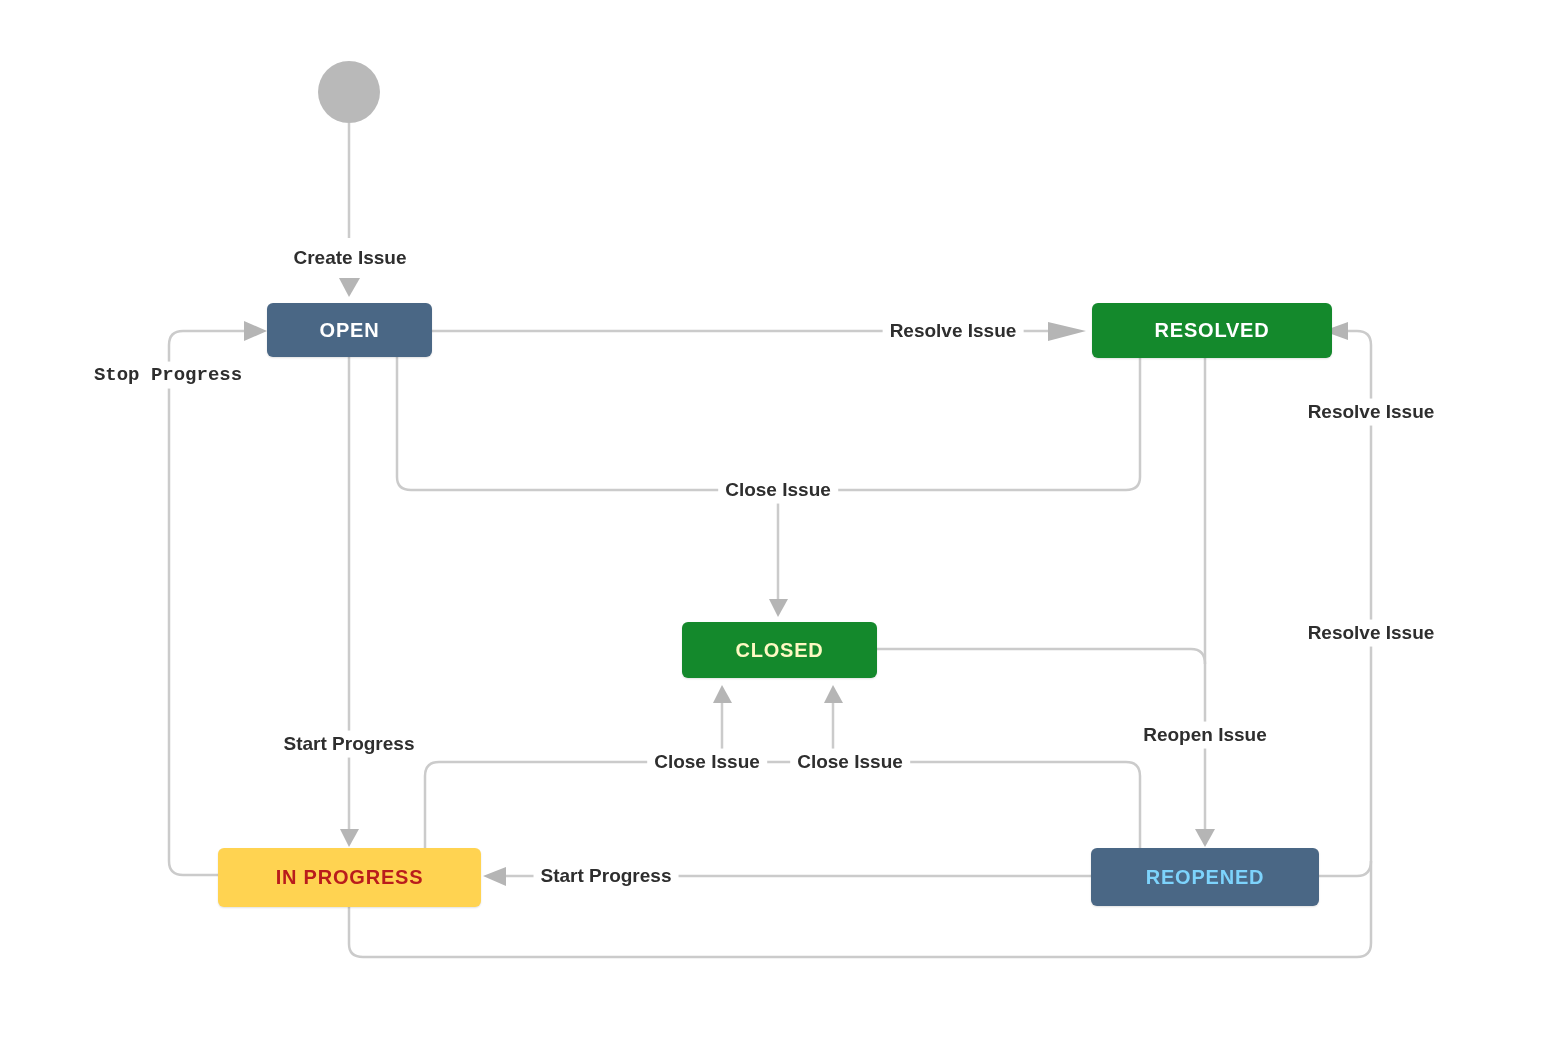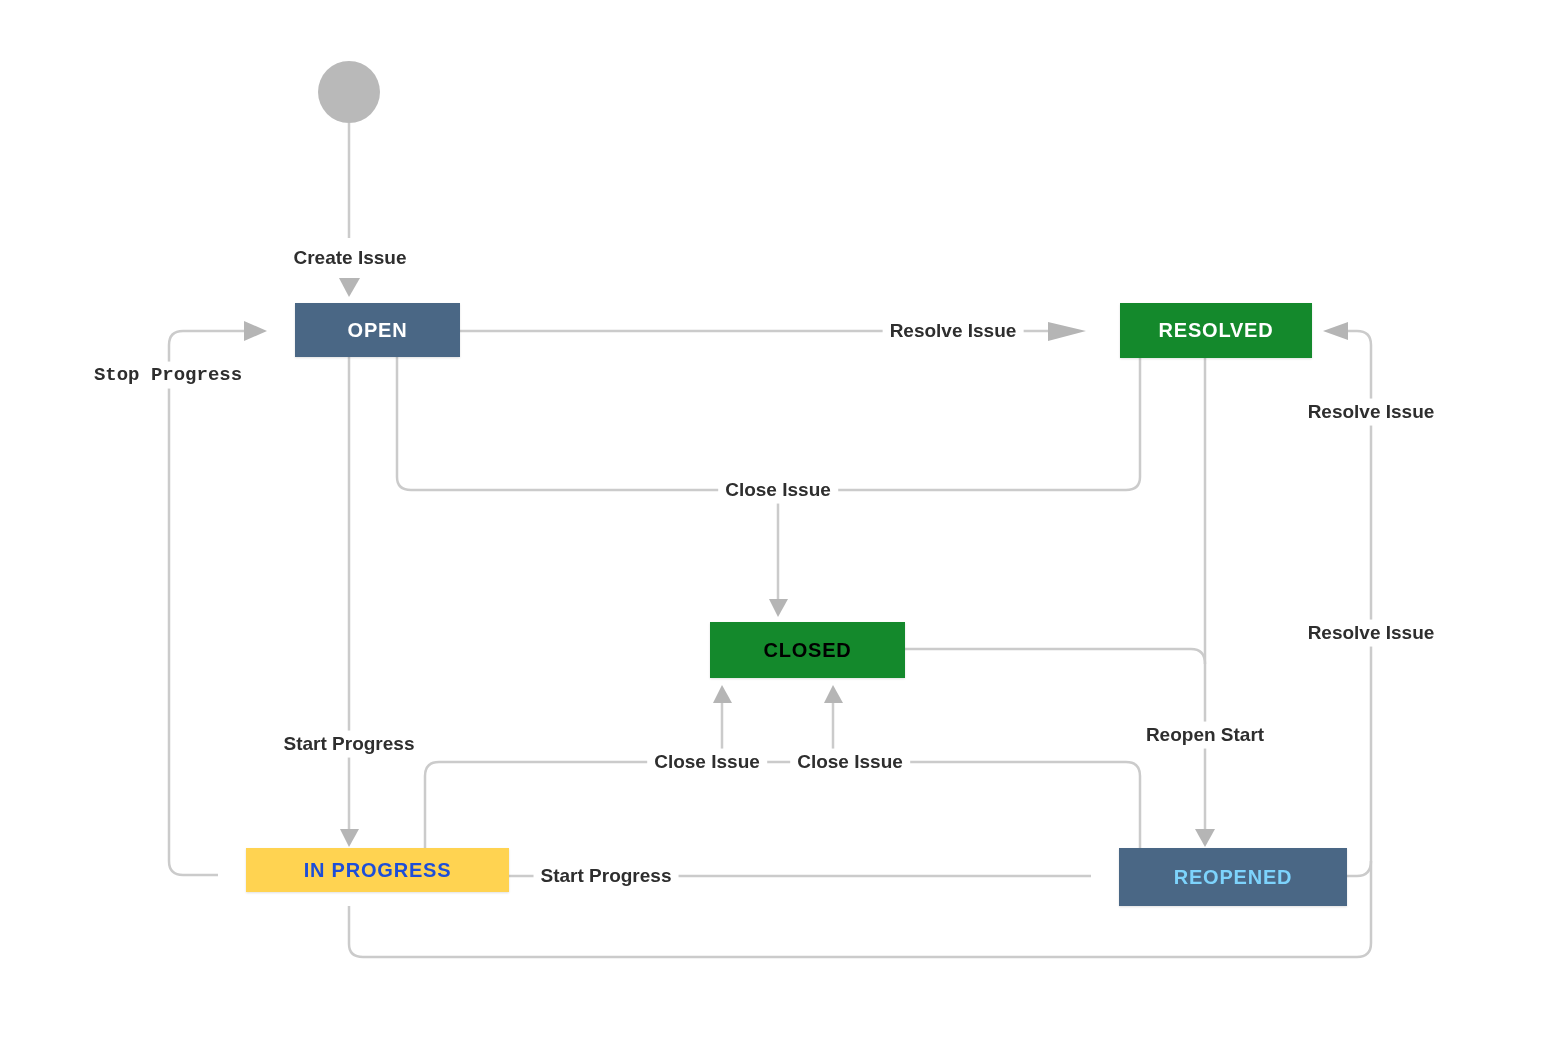--- a/index.html
+++ b/index.html
@@ -8,23 +8,22 @@
     font-family:"Liberation Sans","DejaVu Sans",sans-serif;
   }
   #edges{position:absolute;left:0;top:0;z-index:1;}
   #edges path{fill:none;stroke:#cbcbcb;stroke-width:2.5;}
   #edges polygon{fill:#b5b5b5;stroke:none;}
   .start-circle{
     position:absolute;z-index:3;border-radius:50%;
   }
   .node{
     position:absolute;z-index:3;display:flex;align-items:center;justify-content:center;
-    border-radius:0;font-weight:bold;font-size:20px;letter-spacing:0.8px;
+    border-radius:6px;font-weight:bold;font-size:20px;letter-spacing:0.8px;
     box-shadow:0 1px 2px rgba(0,0,0,0.12);
-    margin-left:28px;
   }
   .edge-label{
     position:absolute;z-index:2;transform:translate(-50%,-50%);
     background:#ffffff;color:#2e2e2e;font-weight:bold;font-size:19px;
     padding:3px 7px;white-space:nowrap;line-height:1.1;
   }
 </style>
 </head>
 <body>
 
@@ -67,31 +66,31 @@
 
     <path d="M1319,876 L1357,876 Q1371,876 1371,861"></path>
   </svg>
 
   <div class="edge-label" style="left:350px;top:258px;">Create Issue</div>
   <div class="edge-label" style="left:953px;top:331px;">Resolve Issue</div>
   <div class="edge-label" style="left:168px;top:375px;font-family:Liberation Mono, monospace;">Stop Progress</div>
   <div class="edge-label" style="left:778px;top:490px;">Close Issue</div>
   <div class="edge-label" style="left:1371px;top:412px;">Resolve Issue</div>
   <div class="edge-label" style="left:1371px;top:633px;">Resolve Issue</div>
-  <div class="edge-label" style="left:1205px;top:735px;">Reopen Start</div>
+  <div class="edge-label" style="left:1205px;top:735px;">Reopen Issue</div>
   <div class="edge-label" style="left:349px;top:744px;">Start Progress</div>
   <div class="edge-label" style="left:707px;top:762px;">Close Issue</div>
   <div class="edge-label" style="left:850px;top:762px;">Close Issue</div>
   <div class="edge-label" style="left:606px;top:876px;">Start Progress</div>
 
   <div class="start-circle" style="left: 318px; top: 61px; width: 62px; height: 62px; background-color: rgb(185, 185, 185);"></div>
 
   <div class="node" style="left: 267px; top: 303px; width: 165px; height: 54px; background-color: rgb(74, 103, 133); color: rgb(255, 255, 255);">OPEN</div>
 
-  <div class="node" style="left: 1092px; top: 303px; width: 192px; height: 55px; background-color: rgb(20, 137, 44); color: rgb(255, 255, 255);">RESOLVED</div>
+  <div class="node" style="left: 1092px; top: 303px; width: 240px; height: 55px; background-color: rgb(20, 137, 44); color: rgb(255, 255, 255);">RESOLVED</div>
 
-  <div class="node" style="left: 682px; top: 622px; width: 195px; height: 56px; background-color: rgb(20, 137, 44); color: #000000;">CLOSED</div>
+  <div class="node" style="left: 682px; top: 622px; width: 195px; height: 56px; background-color: rgb(20, 137, 44); color: #fef9c3;">CLOSED</div>
 
-  <div class="node" style="left: 218px; top: 848px; width: 263px; height: 44px; background-color: rgb(255, 211, 81); color: #1d4ed8;">IN PROGRESS</div>
+  <div class="node" style="left: 218px; top: 848px; width: 263px; height: 59px; background-color: rgb(255, 211, 81); color: #b91c1c;">IN PROGRESS</div>
 
   <div class="node" style="left: 1091px; top: 848px; width: 228px; height: 58px; background-color: rgb(74, 103, 133); color: #7dd3fc;">REOPENED</div>
 
 </div>
 
 </body></html>

